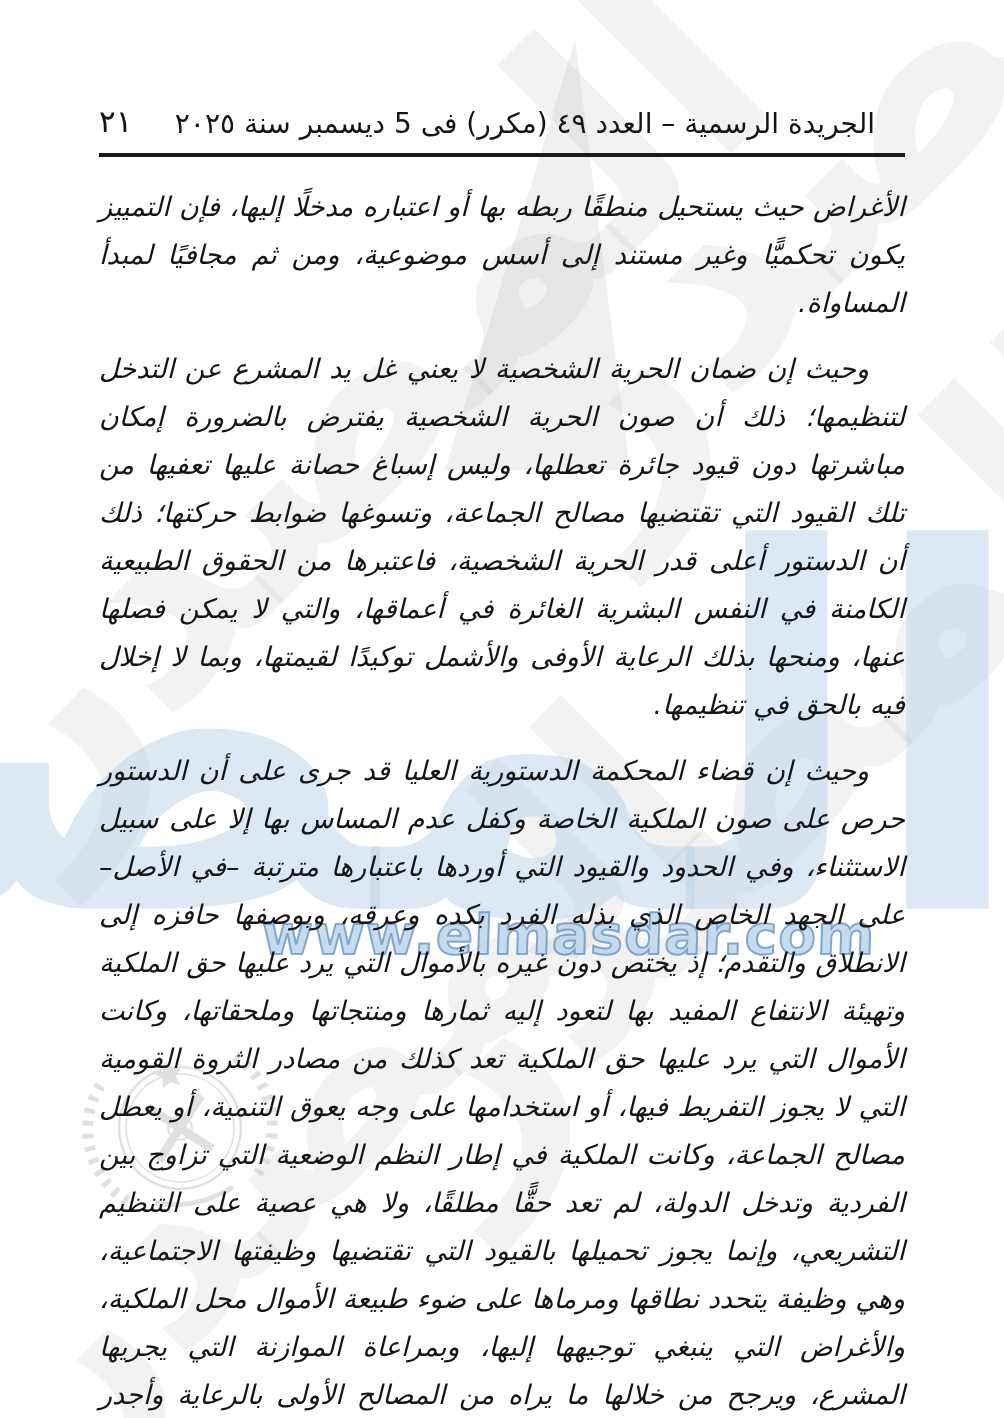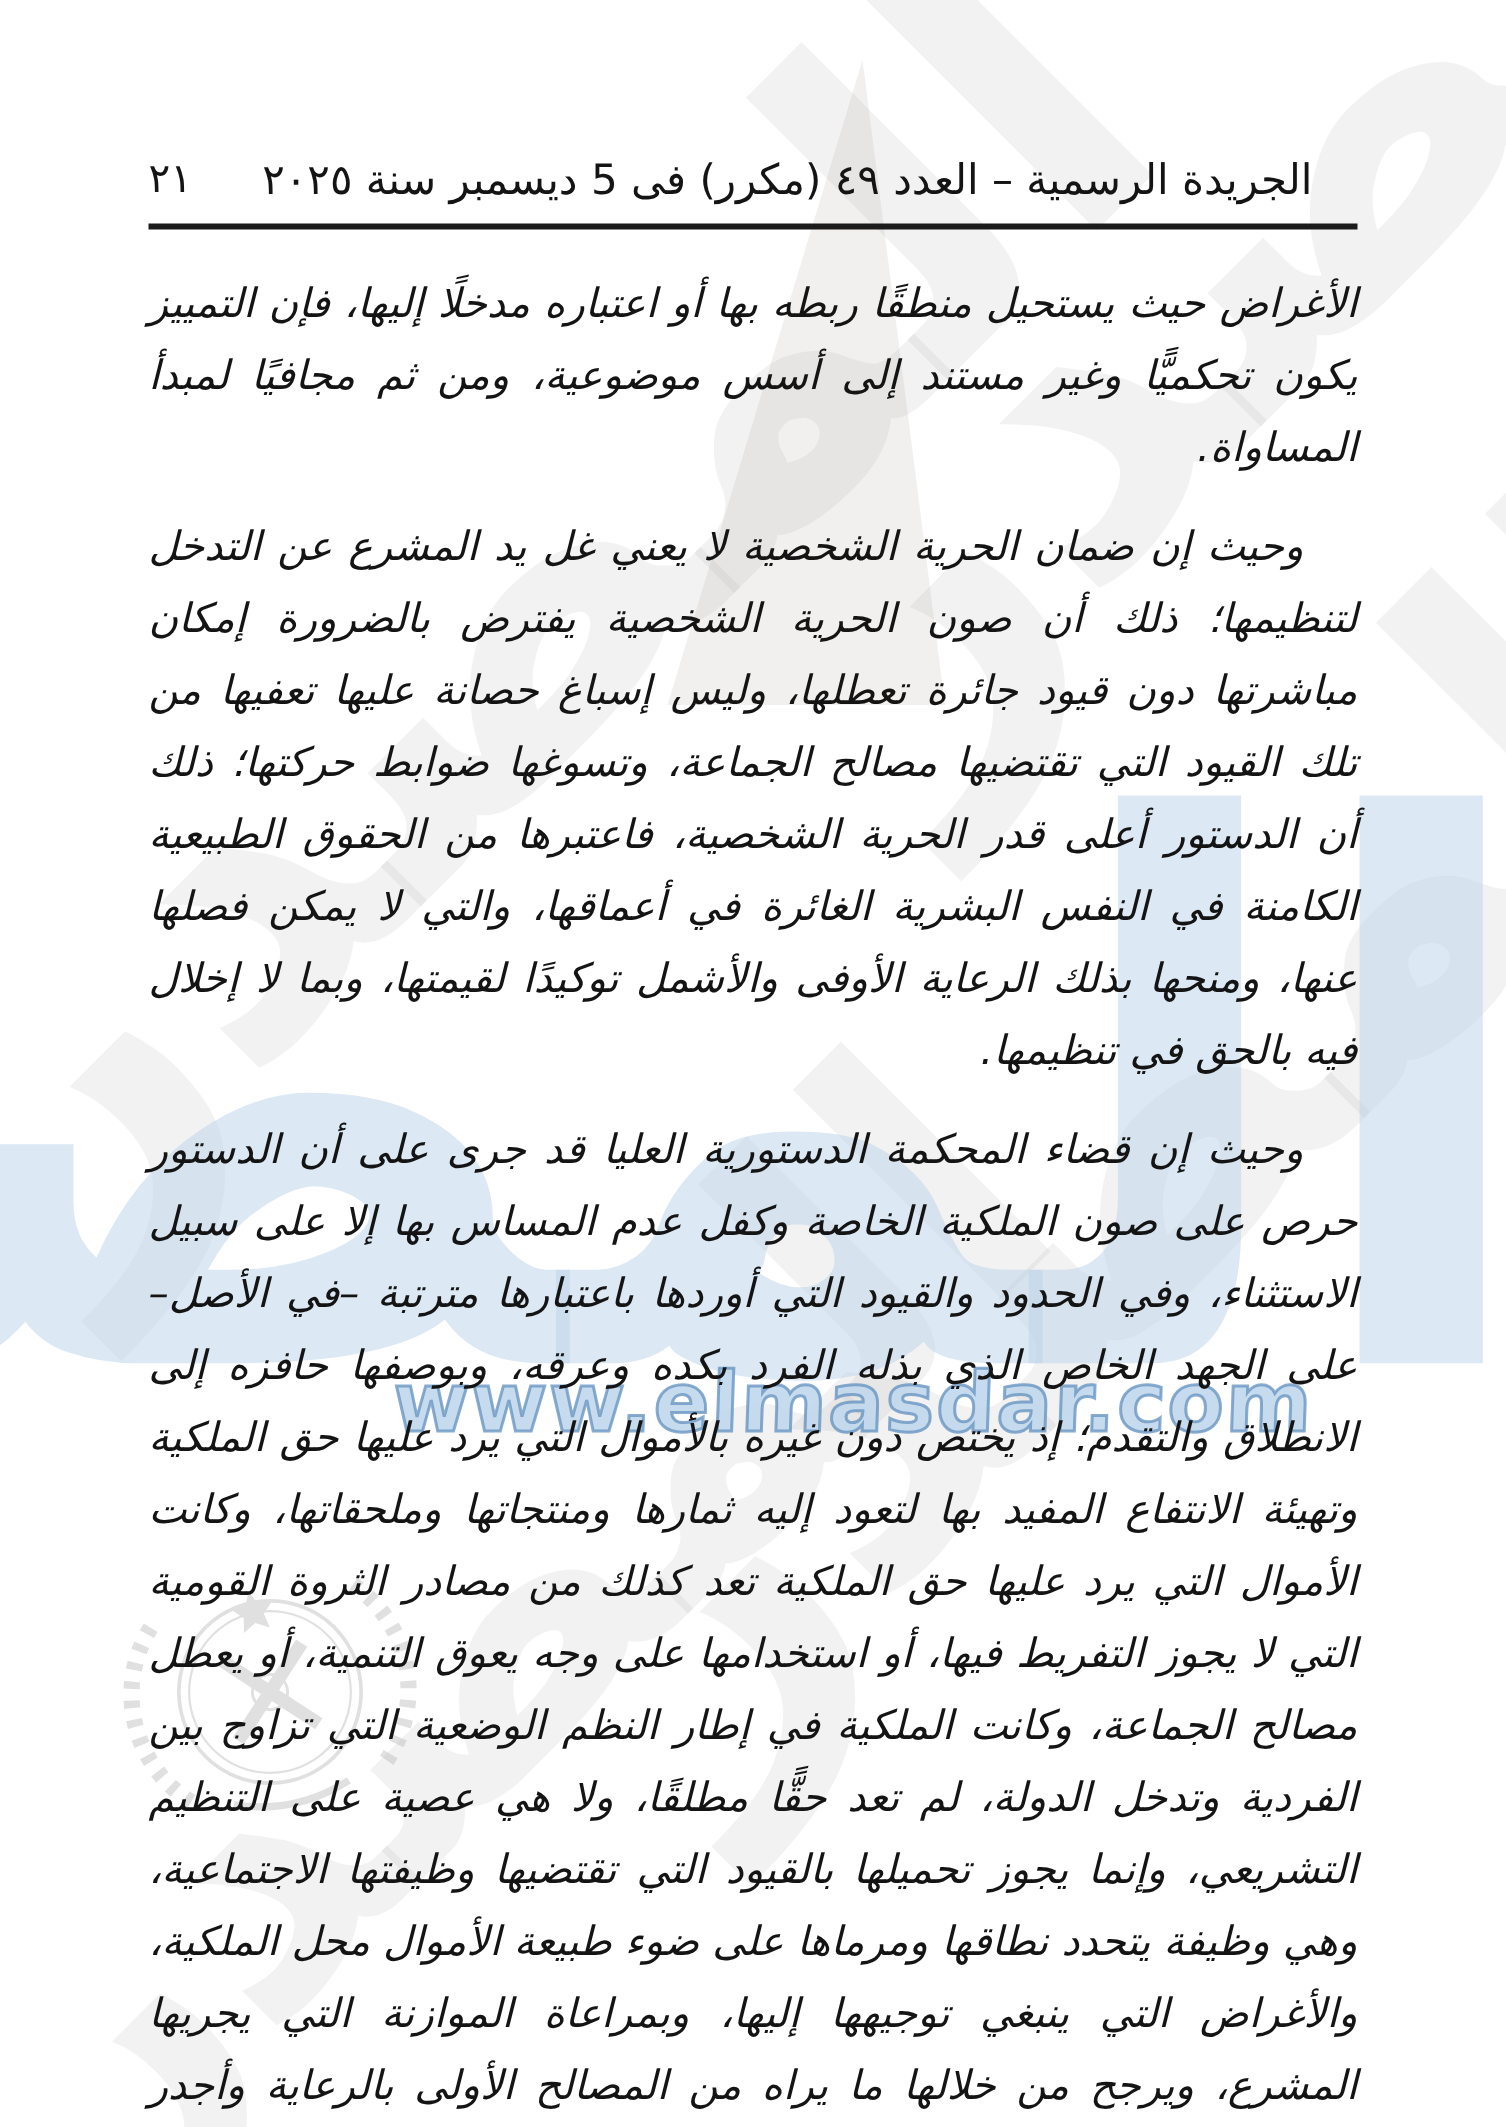--- a/index.html
+++ b/index.html
@@ -50,21 +50,21 @@
   
   .content{position:absolute;z-index:1;top:100px;left:99px;right:99px;direction:rtl;color:#141414;}
   .hdr{
     display:flex;
     justify-content:space-between;
     align-items:flex-end;
     font-size:28px;
     line-height:1.4;
   }
   .hdr-title{padding-left:0;padding-right:30px;}
-  .pagenum{font-size:27px;}
+  .pagenum{font-size:31px;}
   .rule{height:4px;background:#1b1b1b;margin-top:10px;border:none;}
   .doc-body{margin-top:26px;font-size:27px;line-height:48px;text-align:justify;}
   .doc-body p{margin:0;font-style:italic;}
   .doc-body p + p{margin-top:18px;}
   .doc-body p.indent{text-indent:36px;}
 </style>
 </head>
 <body>
 
 <div class="page">

